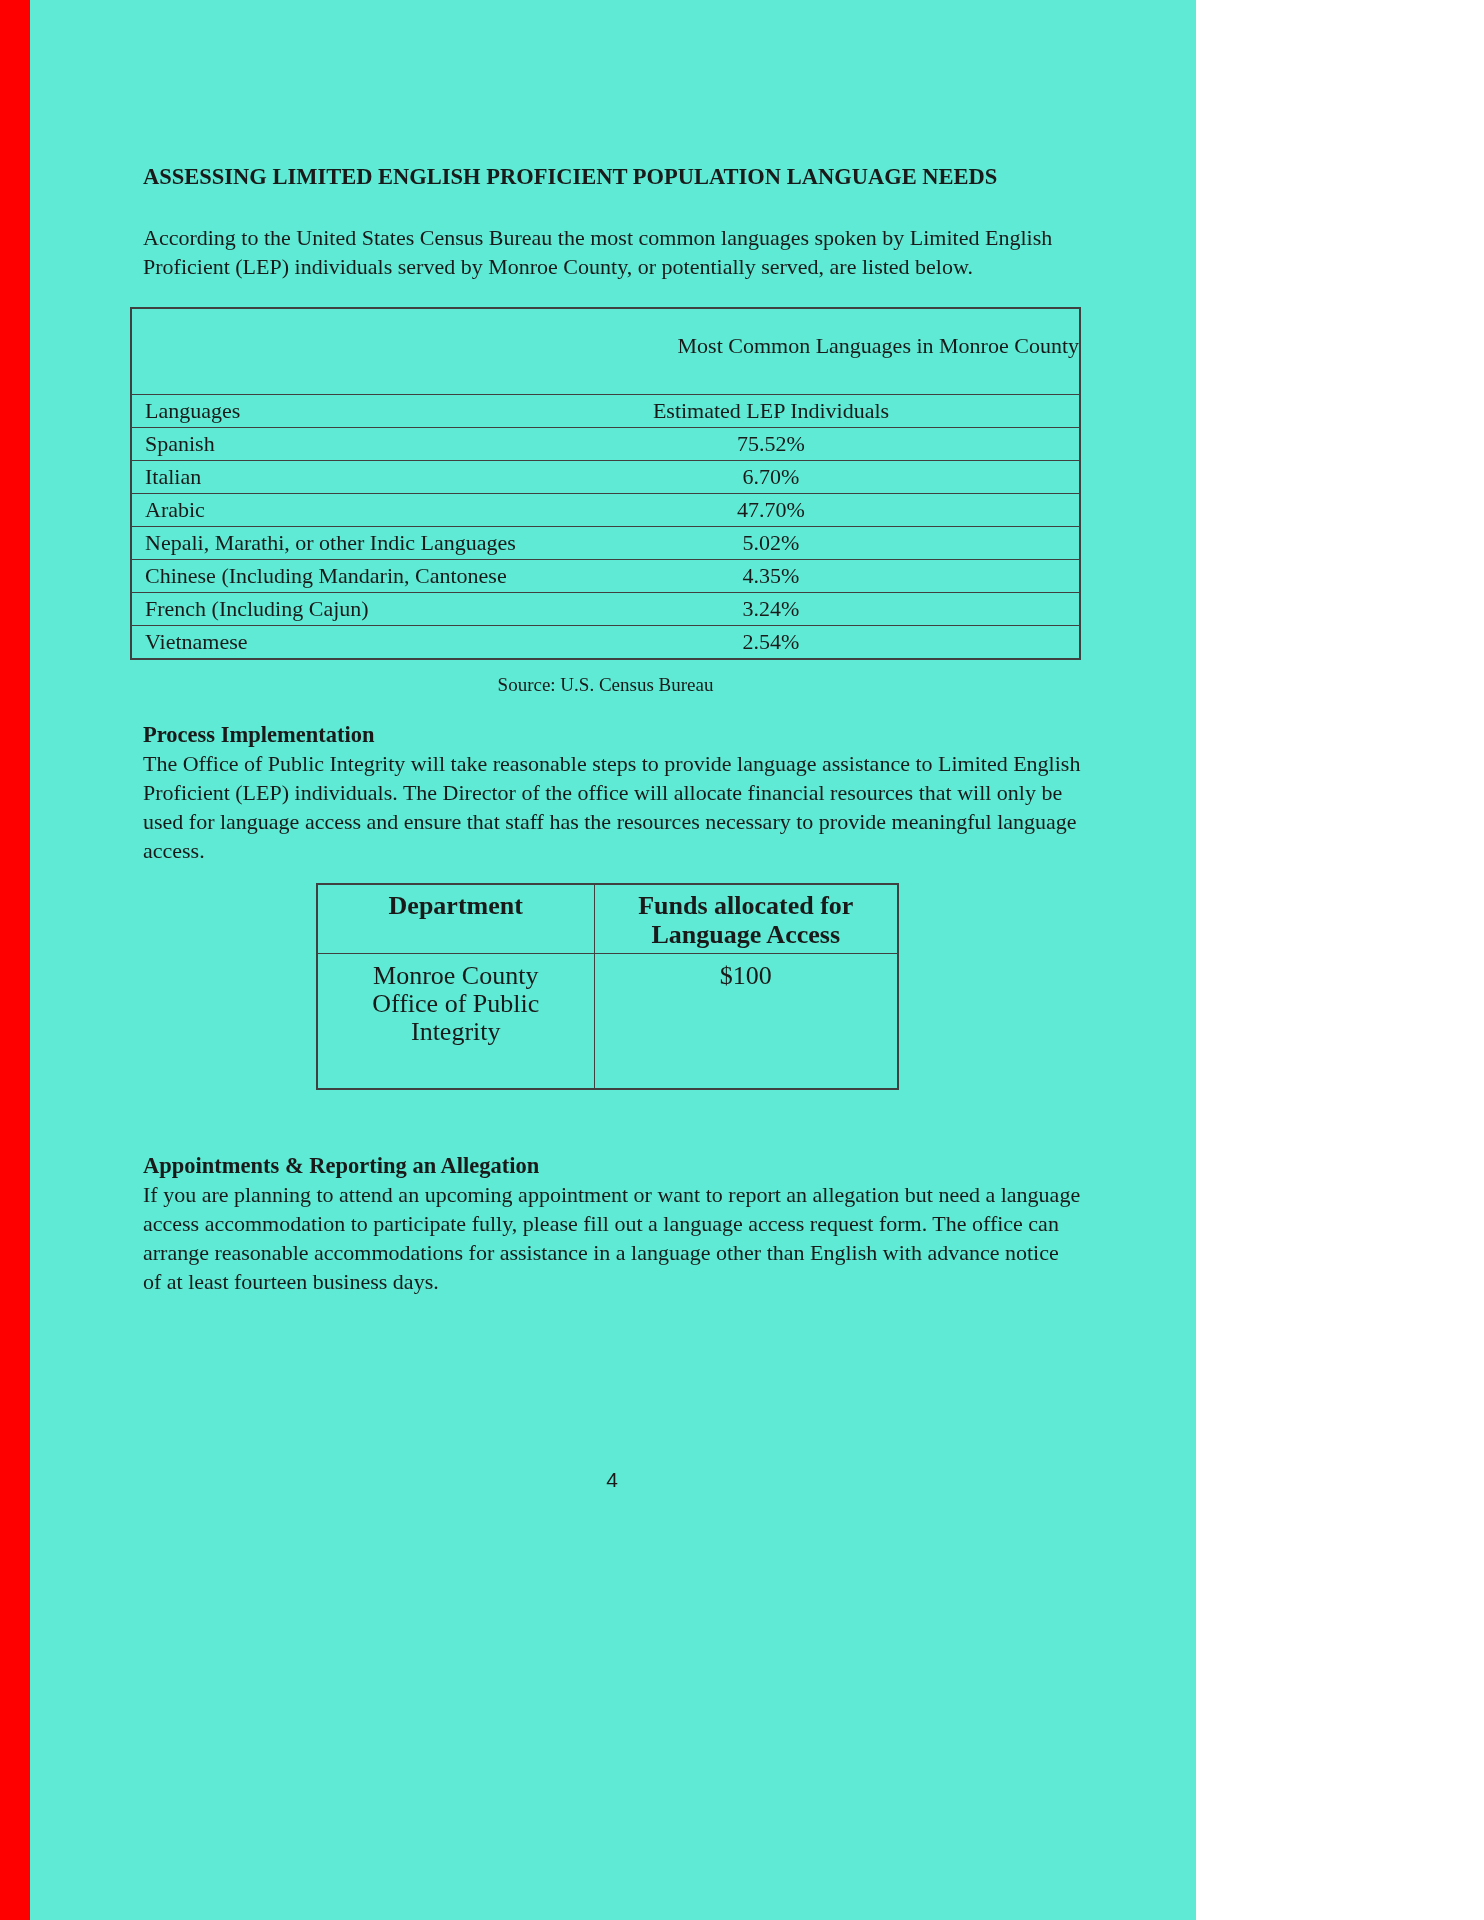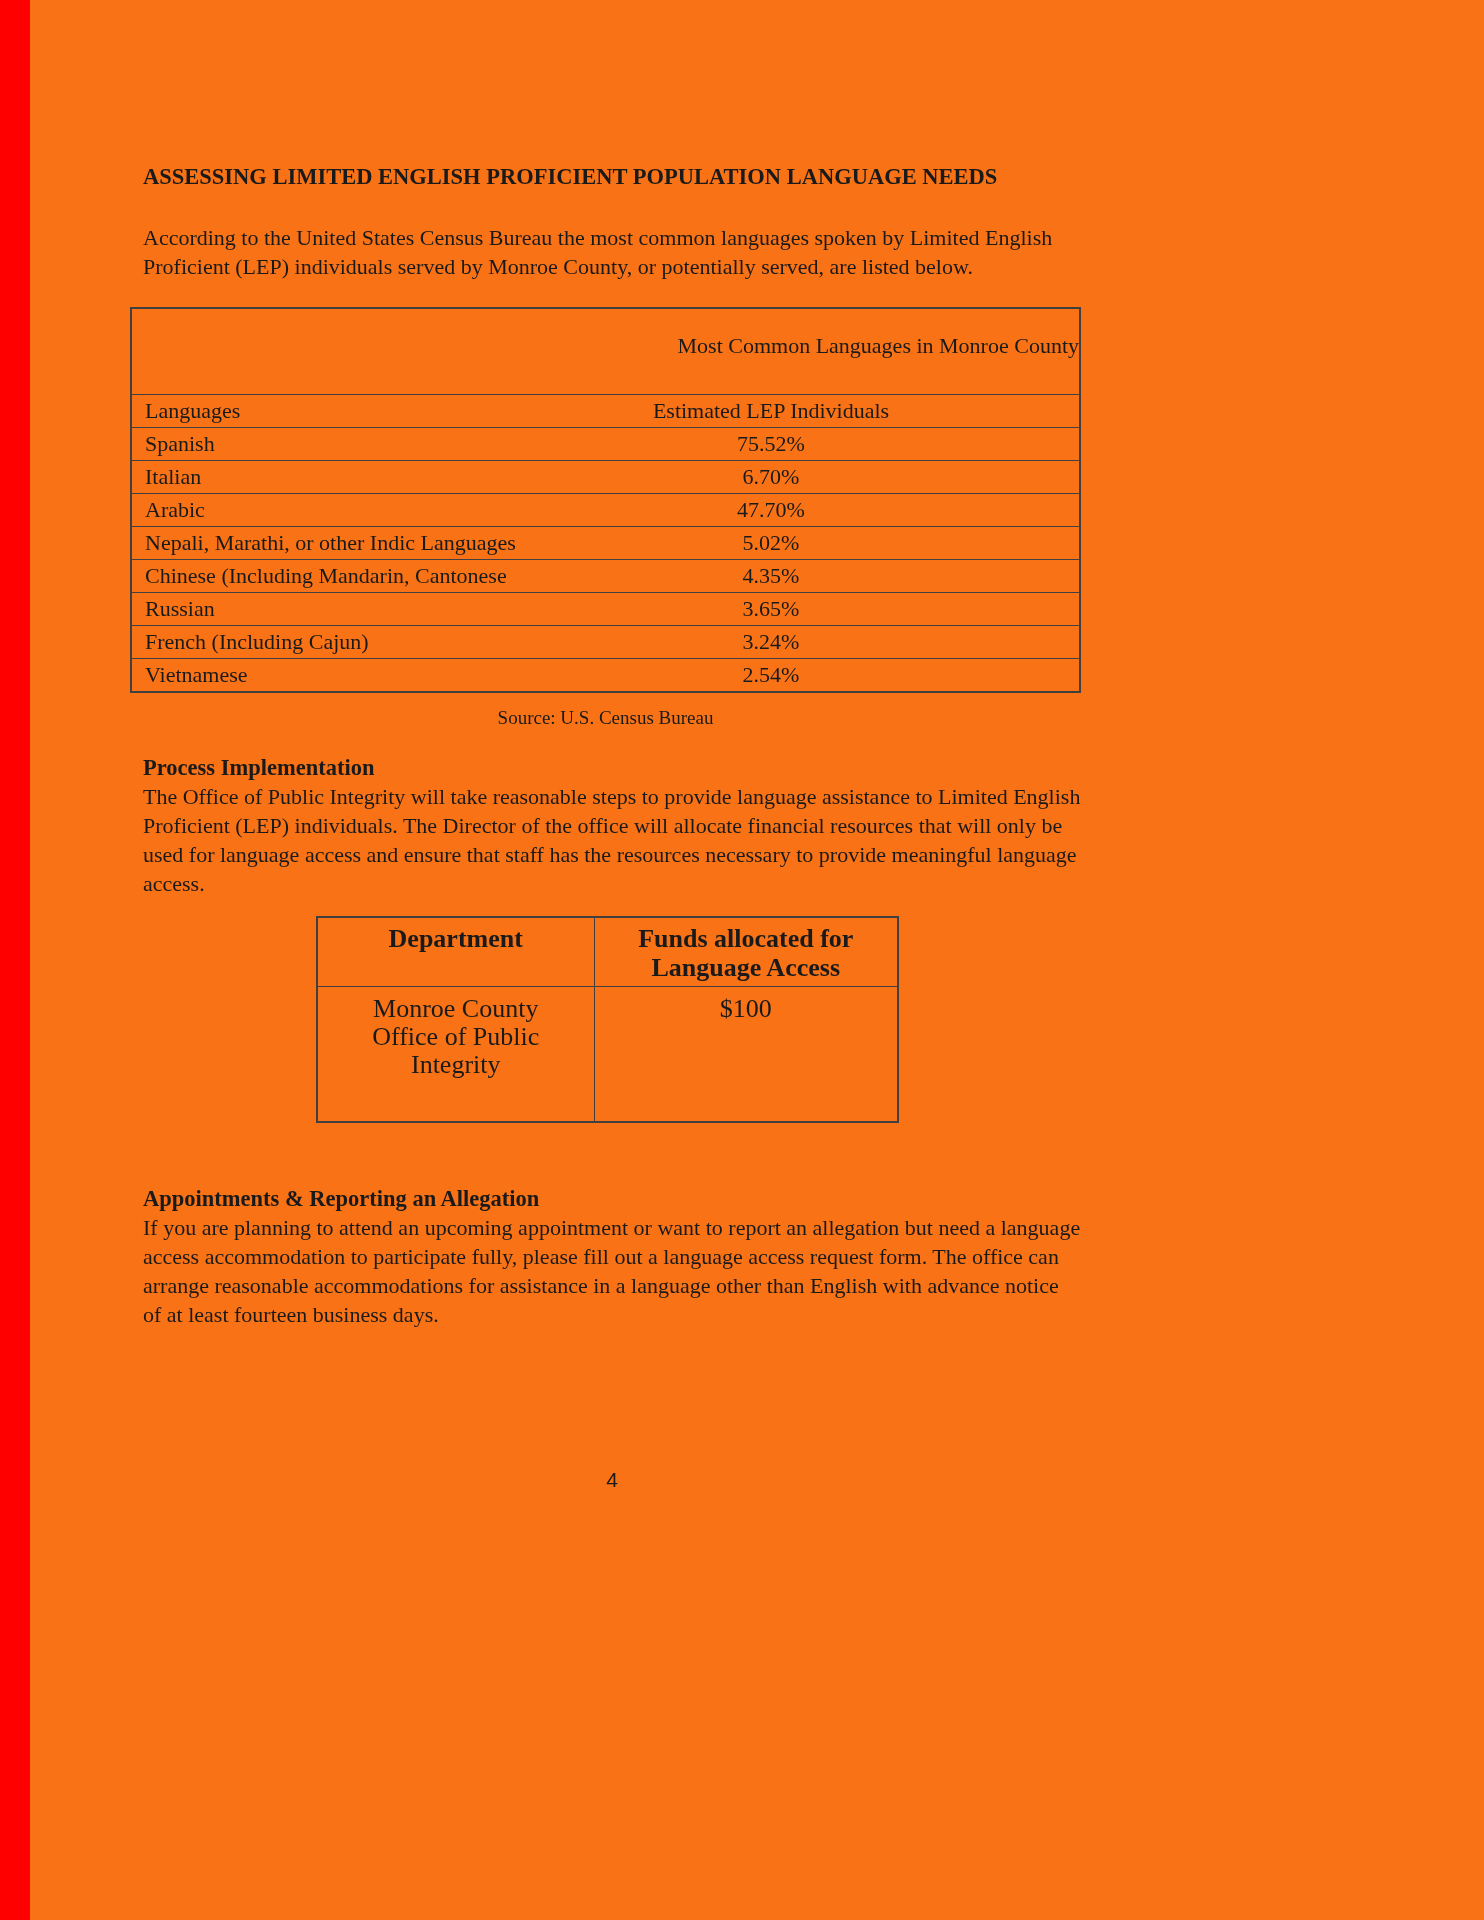--- a/index.html
+++ b/index.html
@@ -1,21 +1,21 @@
 <!DOCTYPE html>
 <html><head>
 <meta charset="utf-8">
 <style>
   * { margin: 0; padding: 0; box-sizing: border-box; }
   html, body { background: #ffffff; }
   .page {
     position: relative;
-    width: 1484px;
+    width: 1196px;
     height: 1920px;
-    background: #f97316;
+    background: #5eead4;
     font-family: "Liberation Serif", serif;
     color: #1a1a1a;
     overflow: hidden;
   }
   .red-bar {
     position: absolute;
     left: 0; top: 0;
     width: 30px; height: 100%;
   }
   .content {
@@ -163,24 +163,20 @@
         </tr>
         <tr>
           <td class="lang">Nepali, Marathi, or other Indic Languages</td>
           <td class="pct">5.02%</td>
         </tr>
         <tr>
           <td class="lang">Chinese (Including Mandarin, Cantonese</td>
           <td class="pct">4.35%</td>
         </tr>
         <tr>
-          <td class="lang">Russian</td>
-          <td class="pct">3.65%</td>
-        </tr>
-        <tr>
           <td class="lang">French (Including Cajun)</td>
           <td class="pct">3.24%</td>
         </tr>
         <tr>
           <td class="lang">Vietnamese</td>
           <td class="pct">2.54%</td>
         </tr>
       </tbody>
     </table>
 

